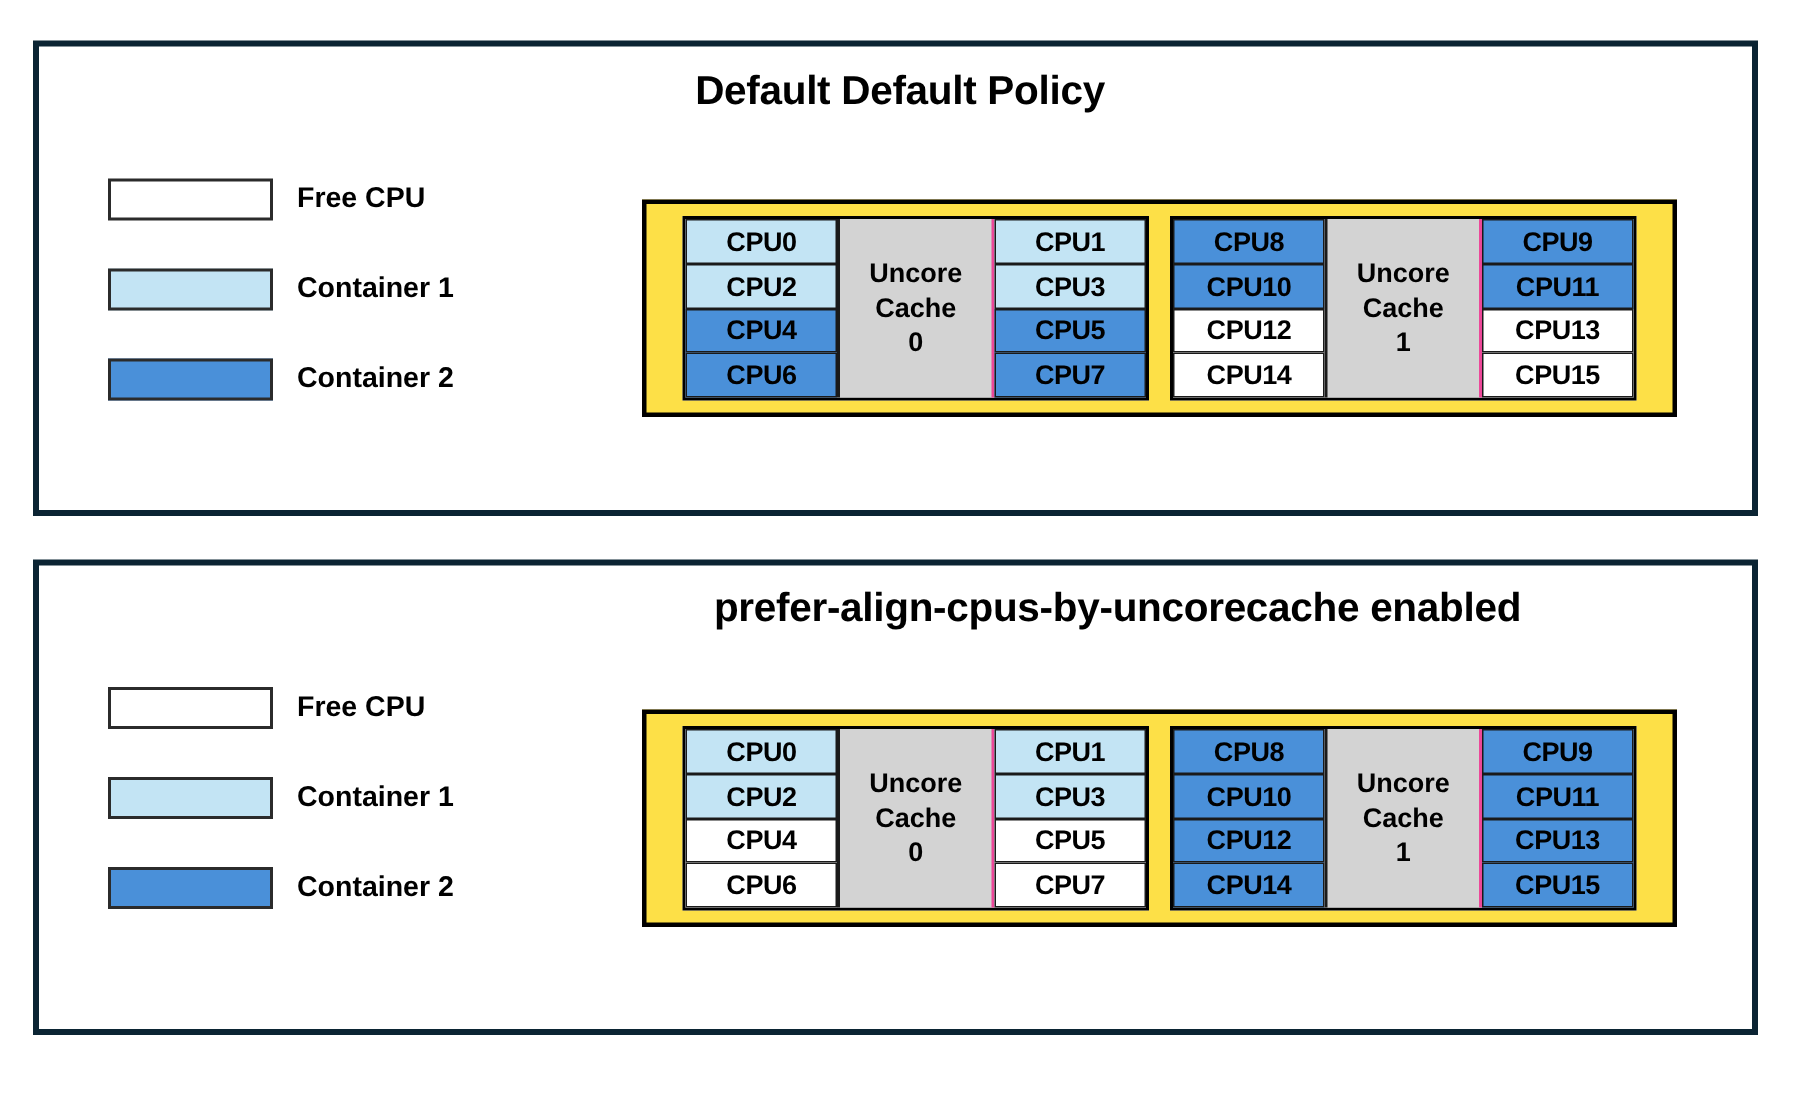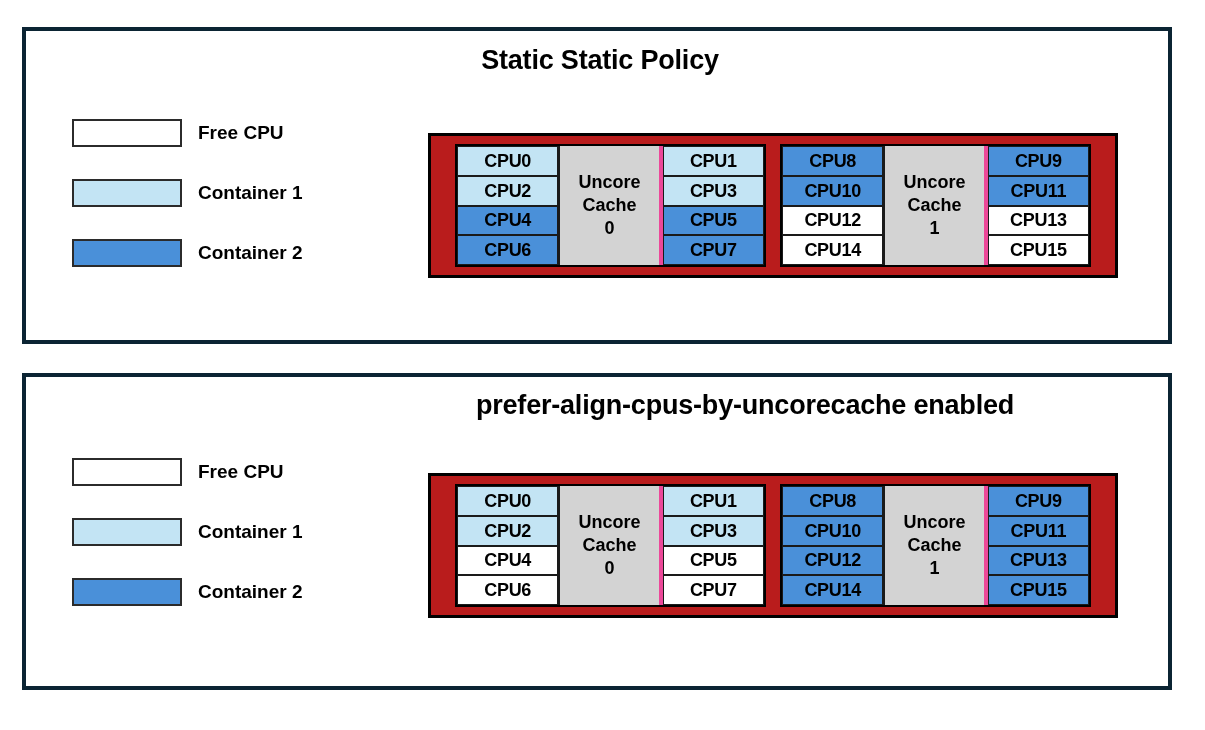--- a/index.html
+++ b/index.html
@@ -60,21 +60,21 @@
     font-size: 19px;
     font-weight: bold;
     color: #000000;
     white-space: nowrap;
   }
 
   
   .diagram {
     position: absolute;
     border: 3px solid #000000;
-    background: #b91c1c;
+    background: #fde047;
     padding: 8px 24px;
     display: flex;
     gap: 14px;
   }
   #diagram-top    { left: 428px; top: 133px; width: 690px; height: 145px; }
   #diagram-bottom { left: 428px; top: 473px; width: 690px; height: 145px; }
 
   .cache-group {
     display: flex;
     flex: 1 1 0;
@@ -96,40 +96,40 @@
     font-size: 18px;
     font-weight: bold;
     color: #000000;
     line-height: 1;
     letter-spacing: -0.3px;
   }
   .cache-block {
     flex: 0 0 34%;
     background: #d3d3d3;
     border-left: 2px solid #1a1a1a;
-    border-right: 4px solid #ec4899;
+    border-right: 2px solid #ec4899;
     display: flex;
     flex-direction: column;
     align-items: center;
     justify-content: center;
     font-size: 18px;
     font-weight: bold;
     color: #000000;
     line-height: 1.28;
     text-align: center;
   }
 </style>
 </head>
 <body>
 
 <div class="page">
 
   <div class="panel" id="panel-top"></div>
 
-  <div class="panel-title" id="title-top">Static Static Policy</div>
+  <div class="panel-title" id="title-top">Default Default Policy</div>
 
   <div class="legend" id="legend-top">
     <div class="legend-row">
       <div class="legend-swatch" style="background:#ffffff"></div>
       <div class="legend-label">Free CPU</div>
     </div>
     <div class="legend-row">
       <div class="legend-swatch" style="background:#c3e4f4"></div>
       <div class="legend-label">Container 1</div>
     </div>

